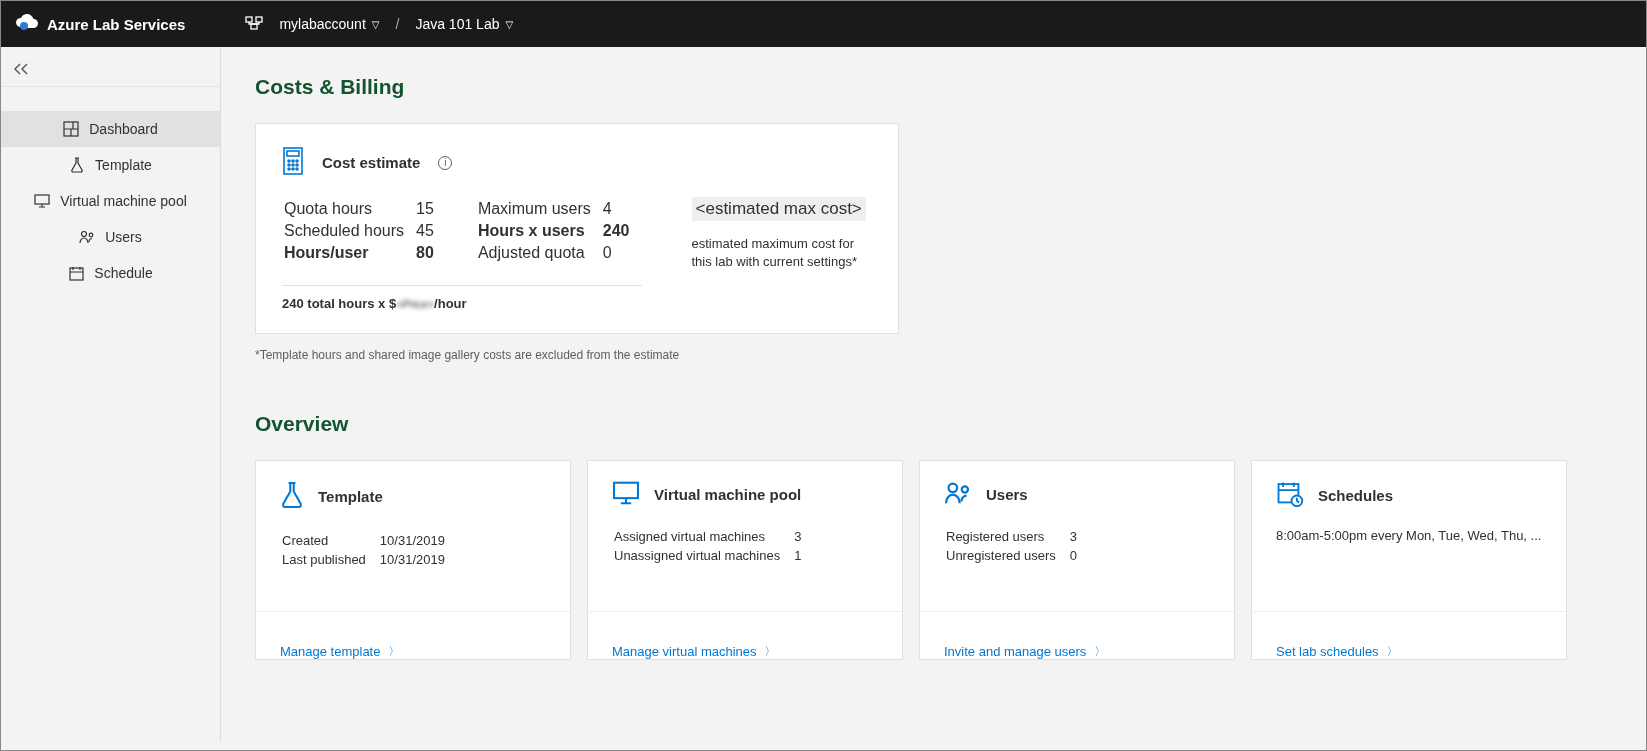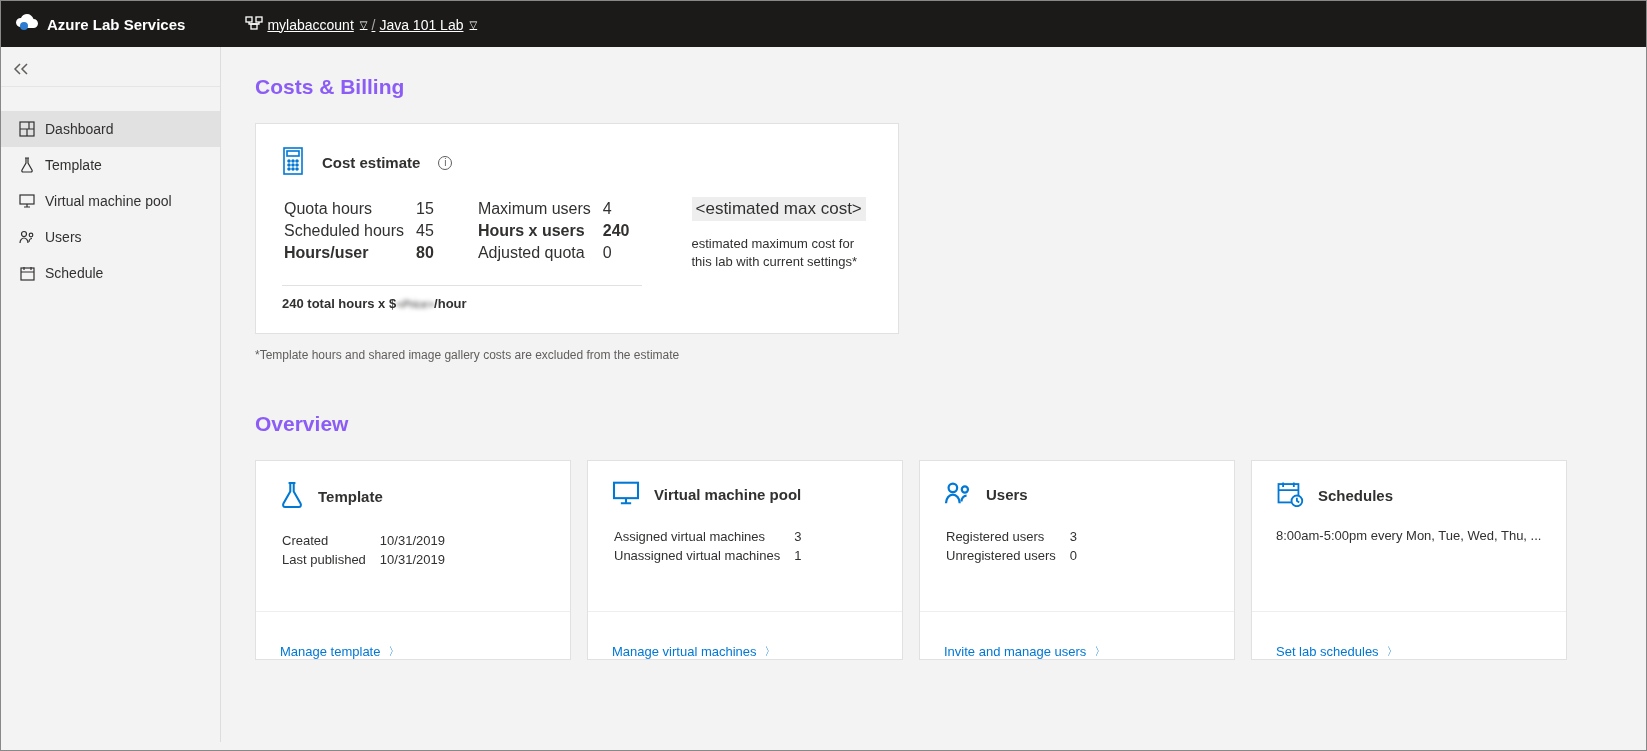--- a/index.html
+++ b/index.html
@@ -26,24 +26,23 @@
   .topbar-logo {
     display: flex;
     align-items: center;
     gap: 8px;
     margin-right: 60px;
   }
   .topbar-logo svg { width: 24px; height: 22px; }
   .topbar-title { font-weight: 600; font-size: 15px; }
   .topbar-crumbs {
     display: flex;
-    align-items: flex-end;
-    gap: 4px;
+    align-items: center;
+    gap: 16px;
     font-size: 14px;
-    text-decoration: underline;
   }
   .crumb {
     display: flex;
     align-items: center;
     gap: 6px;
     cursor: pointer;
   }
   .crumb-sep { color: #aaa; }
   .chev-down { font-size: 10px; }
 
@@ -71,36 +70,37 @@
   }
   .sidebar-nav { padding-top: 24px; }
   .nav-item {
     display: flex;
     align-items: center;
     gap: 10px;
     height: 36px;
     padding: 0 18px;
     cursor: pointer;
     color: #323130;
+    justify-content: center;
   }
   .nav-item.active { background: #e1e1e1; }
   .nav-icon { width: 16px; height: 16px; flex-shrink: 0; display:flex; align-items:center; justify-content:center; }
 
   
   .main {
     flex: 1;
     padding: 28px 34px;
     overflow: auto;
     background: #f3f3f3;
   }
   .section-heading {
     font-size: 21px;
     font-weight: 600;
     margin-bottom: 24px;
-    color: #8b5cf6;
+    color: #14532d;
   }
 
   
   .cost-card {
     background: #fff;
     border: 1px solid #e1e1e1;
     width: 644px;
     padding: 22px 26px 22px 26px;
     margin-bottom: 14px;
   }

